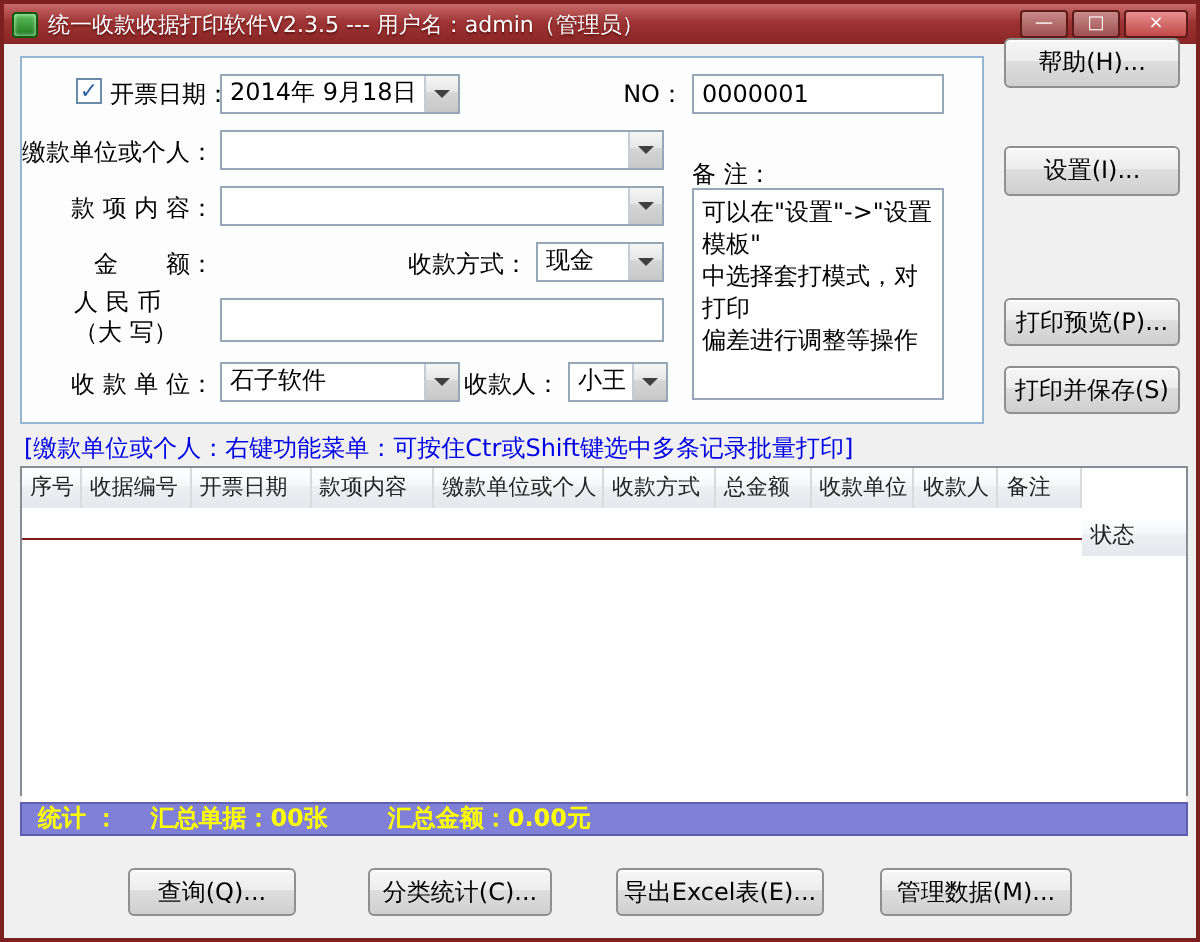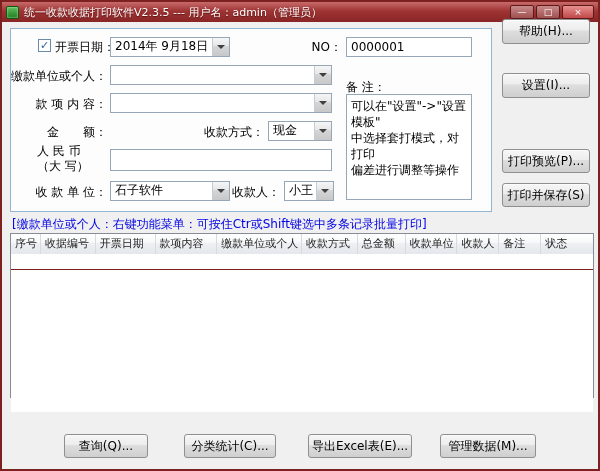--- a/index.html
+++ b/index.html
@@ -167,24 +167,29 @@
       <div class="th" style="width:30px;">序号</div>
       <div class="th" style="width:55px;">收据编号</div>
       <div class="th" style="width:60px;">开票日期</div>
       <div class="th" style="width:62px;">款项内容</div>
       <div class="th" style="width:85px;">缴款单位或个人</div>
       <div class="th" style="width:56px;">收款方式</div>
       <div class="th" style="width:48px;">总金额</div>
       <div class="th" style="width:52px;">收款单位</div>
       <div class="th" style="width:42px;">收款人</div>
       <div class="th" style="width:42px;">备注</div>
-      <div class="th" style="width:52px;">状态</div>
+      <div class="th" style="width:52px;margin-top:24px;">状态</div>
     </div>
     <div class="tbody"></div>
   </div>
 
+  <div class="statsbar">
+    <span>统计 ：</span>
+    <span class="docs">汇总单据：00张</span>
+    <span class="amount">汇总金额：0.00元</span>
+  </div>
 
   <div class="btn7" style="left:62px;  top:432px; width:84px;  height:24px;text-align:center;">查询(Q)...</div>
   <div class="btn7" style="left:182px; top:432px; width:92px;  height:24px;">分类统计(C)...</div>
   <div class="btn7" style="left:306px; top:432px; width:104px; height:24px;">导出Excel表(E)...</div>
   <div class="btn7" style="left:438px; top:432px; width:96px;  height:24px;">管理数据(M)...</div>
 
 </div>
 
 </body></html>

